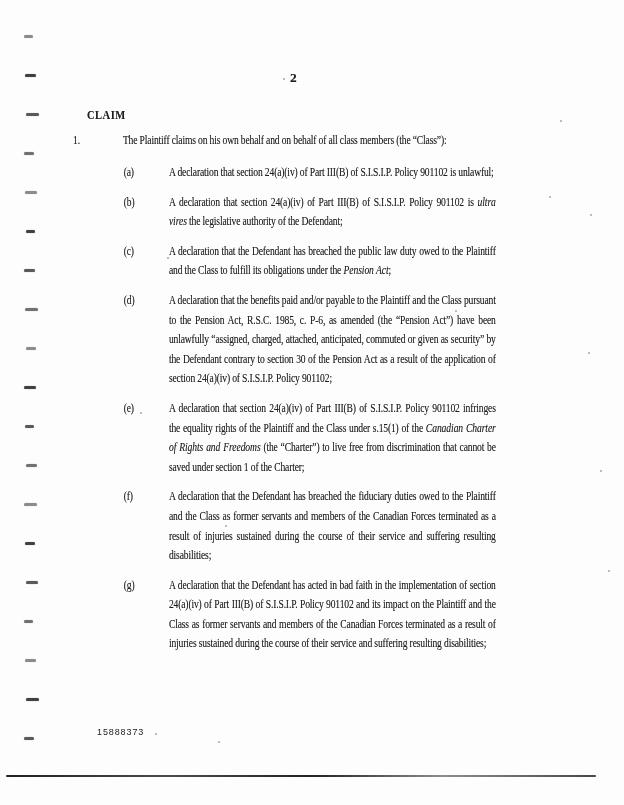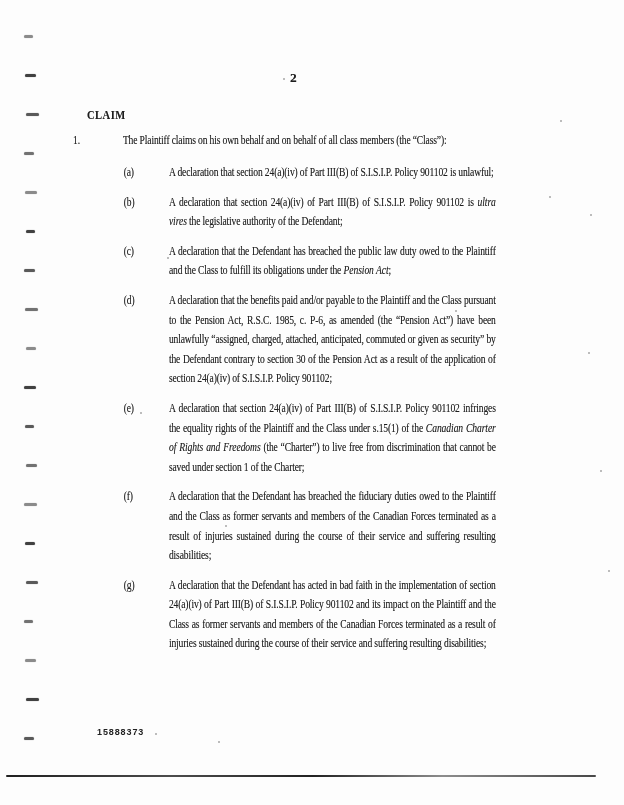--- a/index.html
+++ b/index.html
@@ -87,21 +87,21 @@
     width: 419px;
     text-align: justify;
   }
   .item-text i { letter-spacing: -0.1px; }
   .stamp {
     position: absolute;
     left: 97px;
     top: 727px;
     font-family: "Liberation Sans", sans-serif;
     font-size: 9px;
-    font-weight: bold;
+    font-weight: normal;
     letter-spacing: 0.9px;
     color: #222;
   }
   .bottom-line {
     position: absolute;
     height: 2px;
     border-radius: 1px;
     background: linear-gradient(90deg,
       rgba(20,20,20,0.95) 0%,
       rgba(45,45,45,0.85) 28%,

